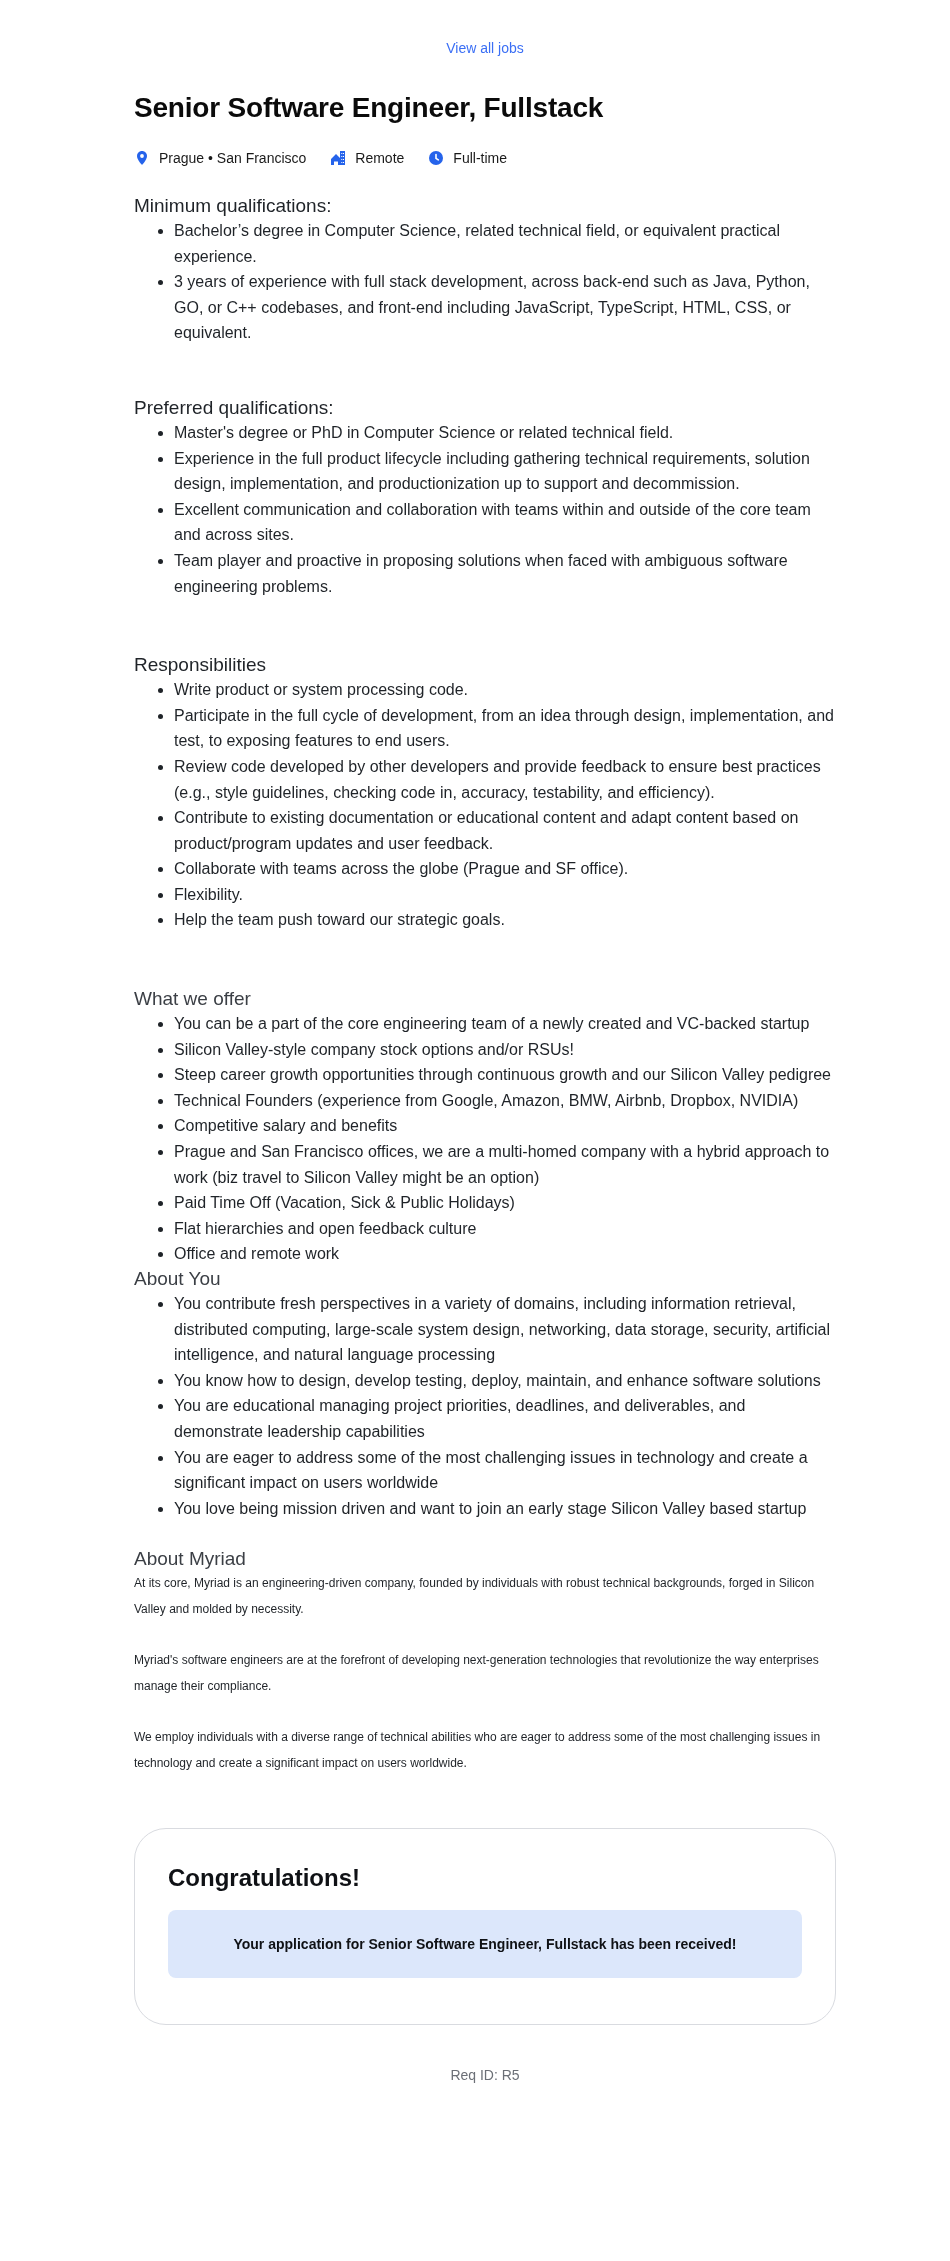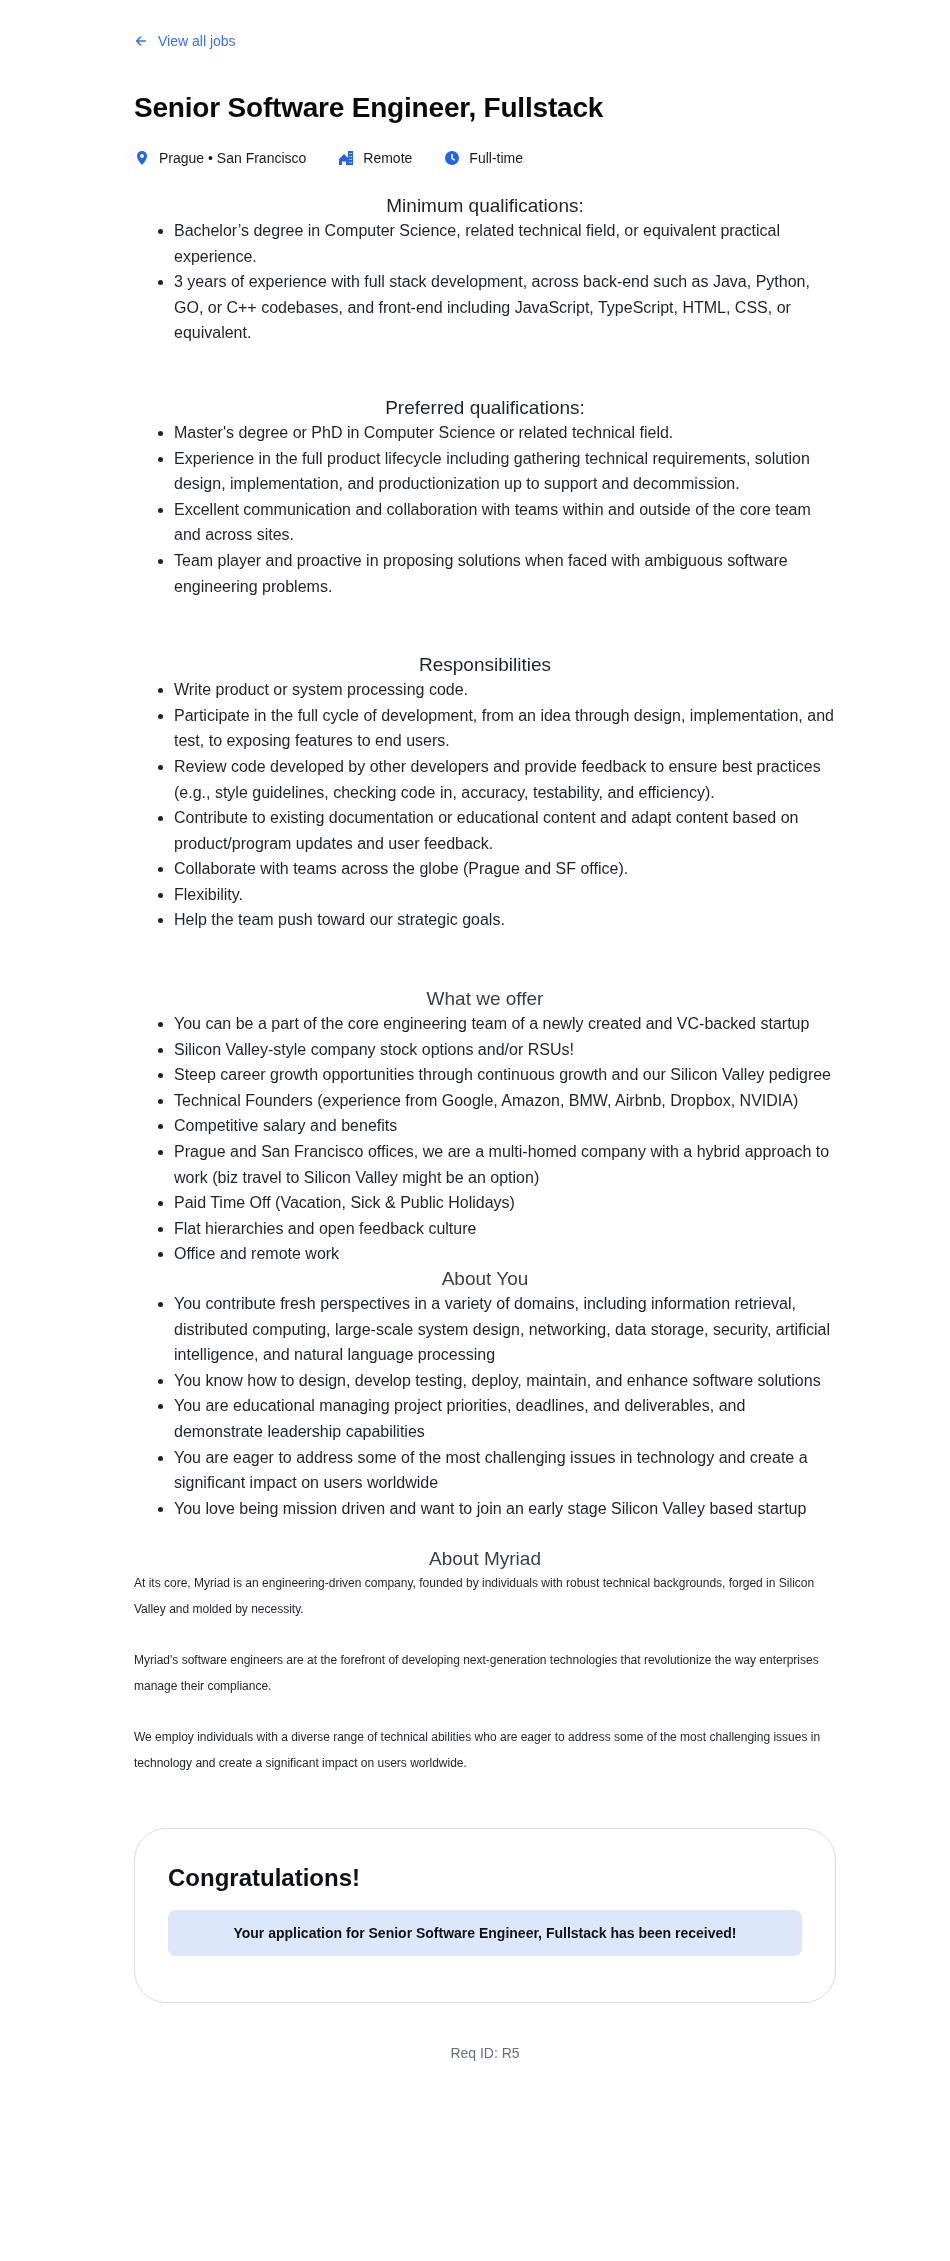--- a/index.html
+++ b/index.html
@@ -16,48 +16,47 @@
     padding-top: 30px;
   }
   .back-link {
     display: flex;
     align-items: center;
     gap: 10px;
     color: #3b6ff5;
     font-size: 14px;
     text-decoration: none;
     height: 22px;
+    flex-direction: column;
   }
   .back-link svg { width: 14px; height: 14px; }
   h1.title {
     font-size: 28px;
     font-weight: 700;
     color: #0b0b0b;
     margin: 36px 0 0 0;
     letter-spacing: -0.2px;
     line-height: 40px;
   }
   .meta {
     display: flex;
     align-items: center;
     margin-top: 22px;
     font-size: 14px;
     color: #1a1a1a;
-    gap: 8px;
   }
   .meta-item { display: flex; align-items: center; gap: 9px; margin-right: 24px; }
   .meta-item svg { width: 16px; height: 16px; }
   .section { margin-top: 20px; }
   .section-title {
     font-size: 19px;
     font-weight: 400;
     color: #1f2328;
     margin: 0;
     line-height: 24px;
-    text-align: center;
   }
   .section-title.muted { color: #3b3f45; }
   ul.items {
     margin: 0;
     padding-left: 40px;
     font-size: 16px;
     line-height: 25.6px;
   }
   ul.items li { margin: 0 0 0 0; padding-left: 0; }
   .gap-lg { height: 46px; }
@@ -74,21 +73,21 @@
   }
   .card-title {
     font-size: 24px;
     color: #0f1115;
     margin: 0 0 19px 0;
     line-height: 26px;
   }
   .notice {
     background: #dce7fb;
     border-radius: 8px;
-    height: 46px;
+    height: 68px;
     display: flex;
     align-items: center;
     justify-content: center;
     font-size: 14px;
     font-weight: 700;
     color: #0f1115;
   }
   .req-id {
     text-align: center;
     color: #6b6f76;

